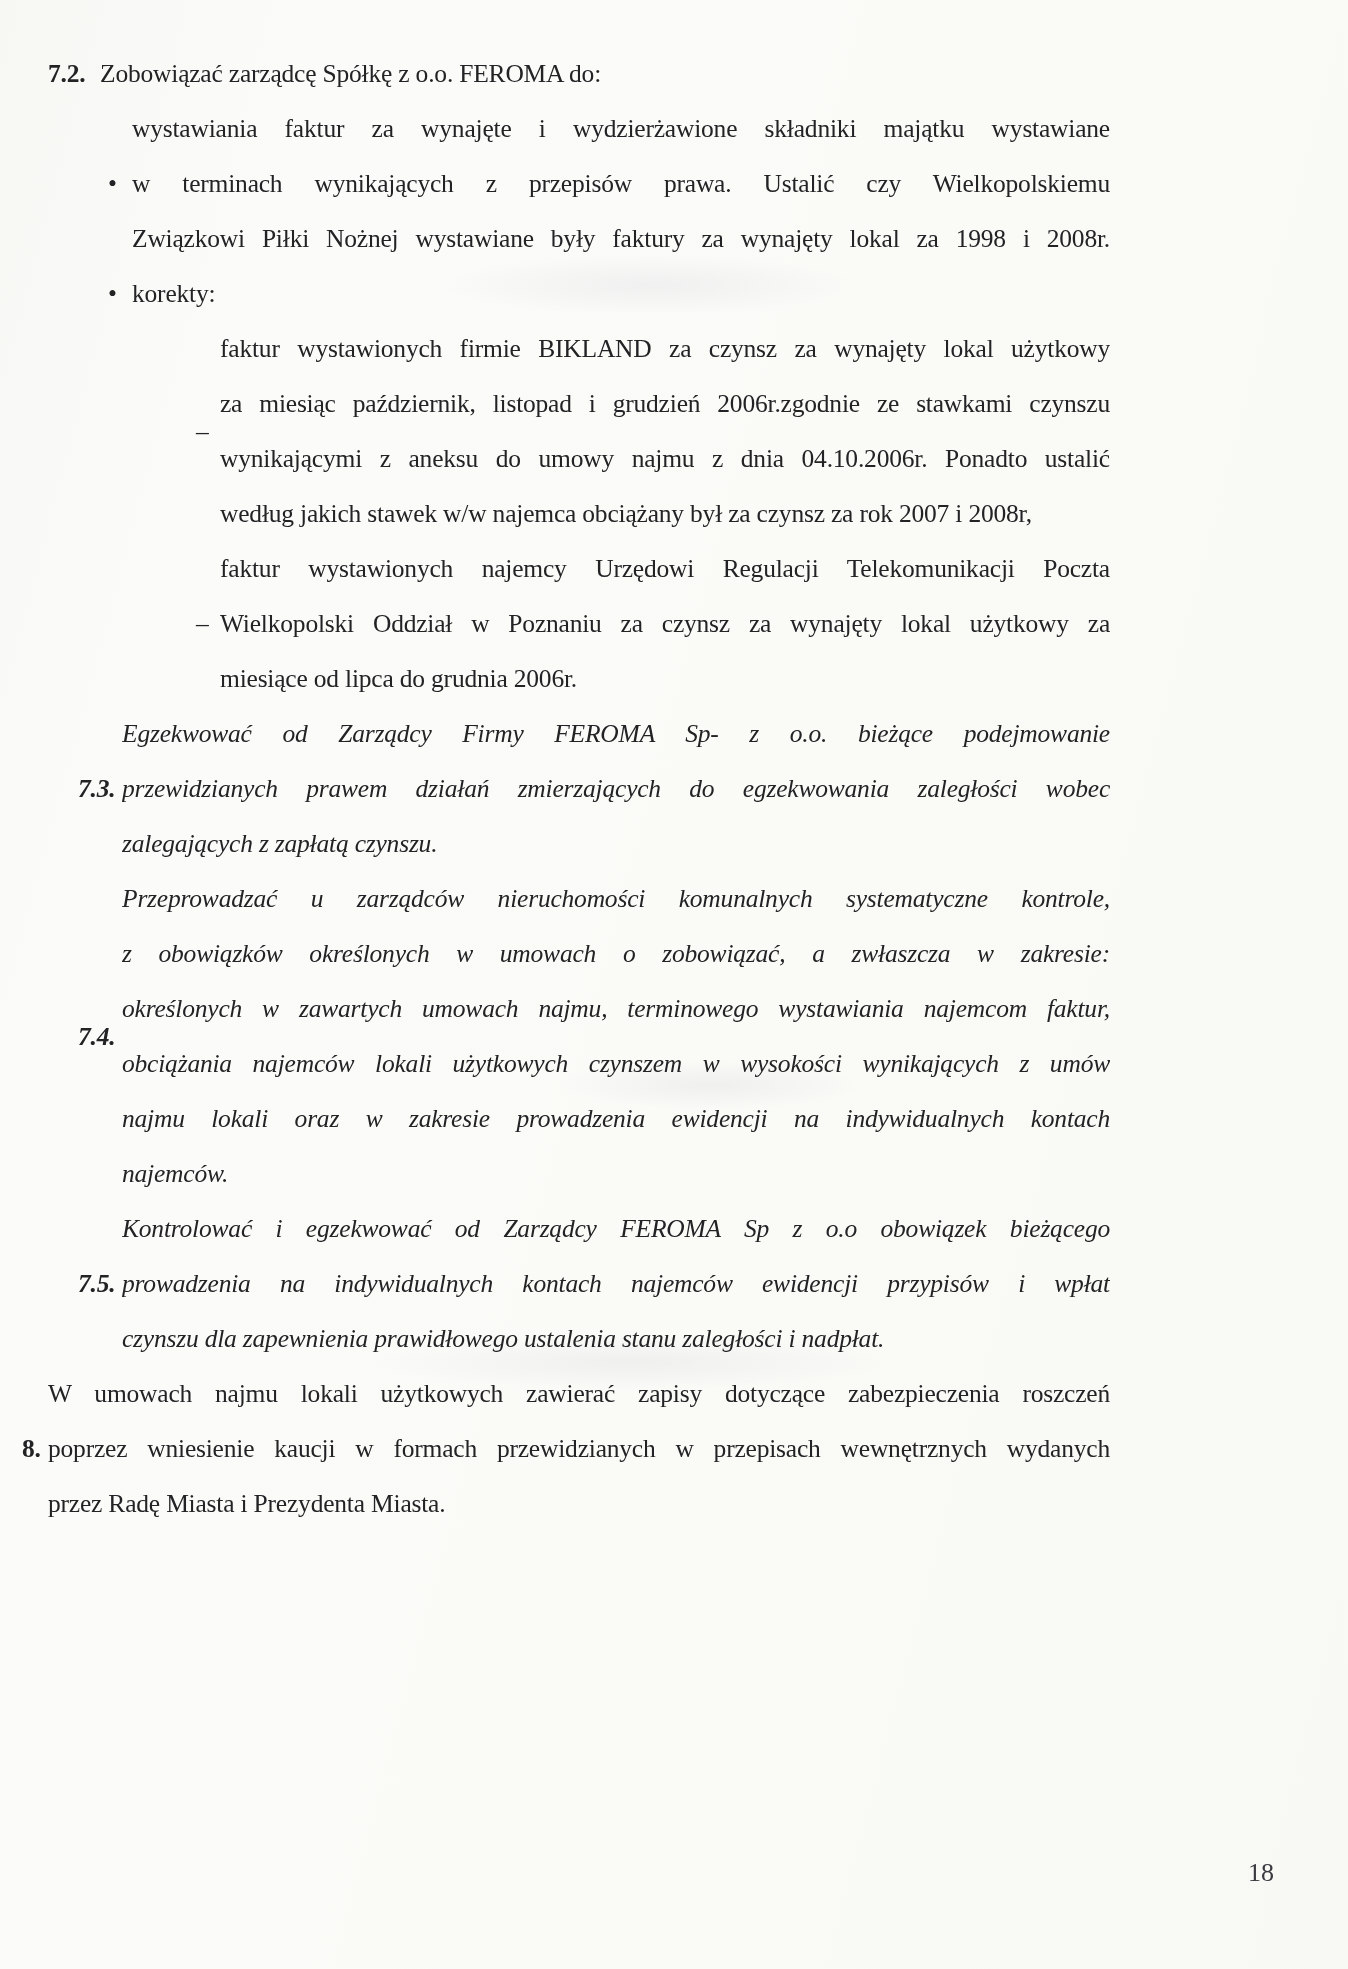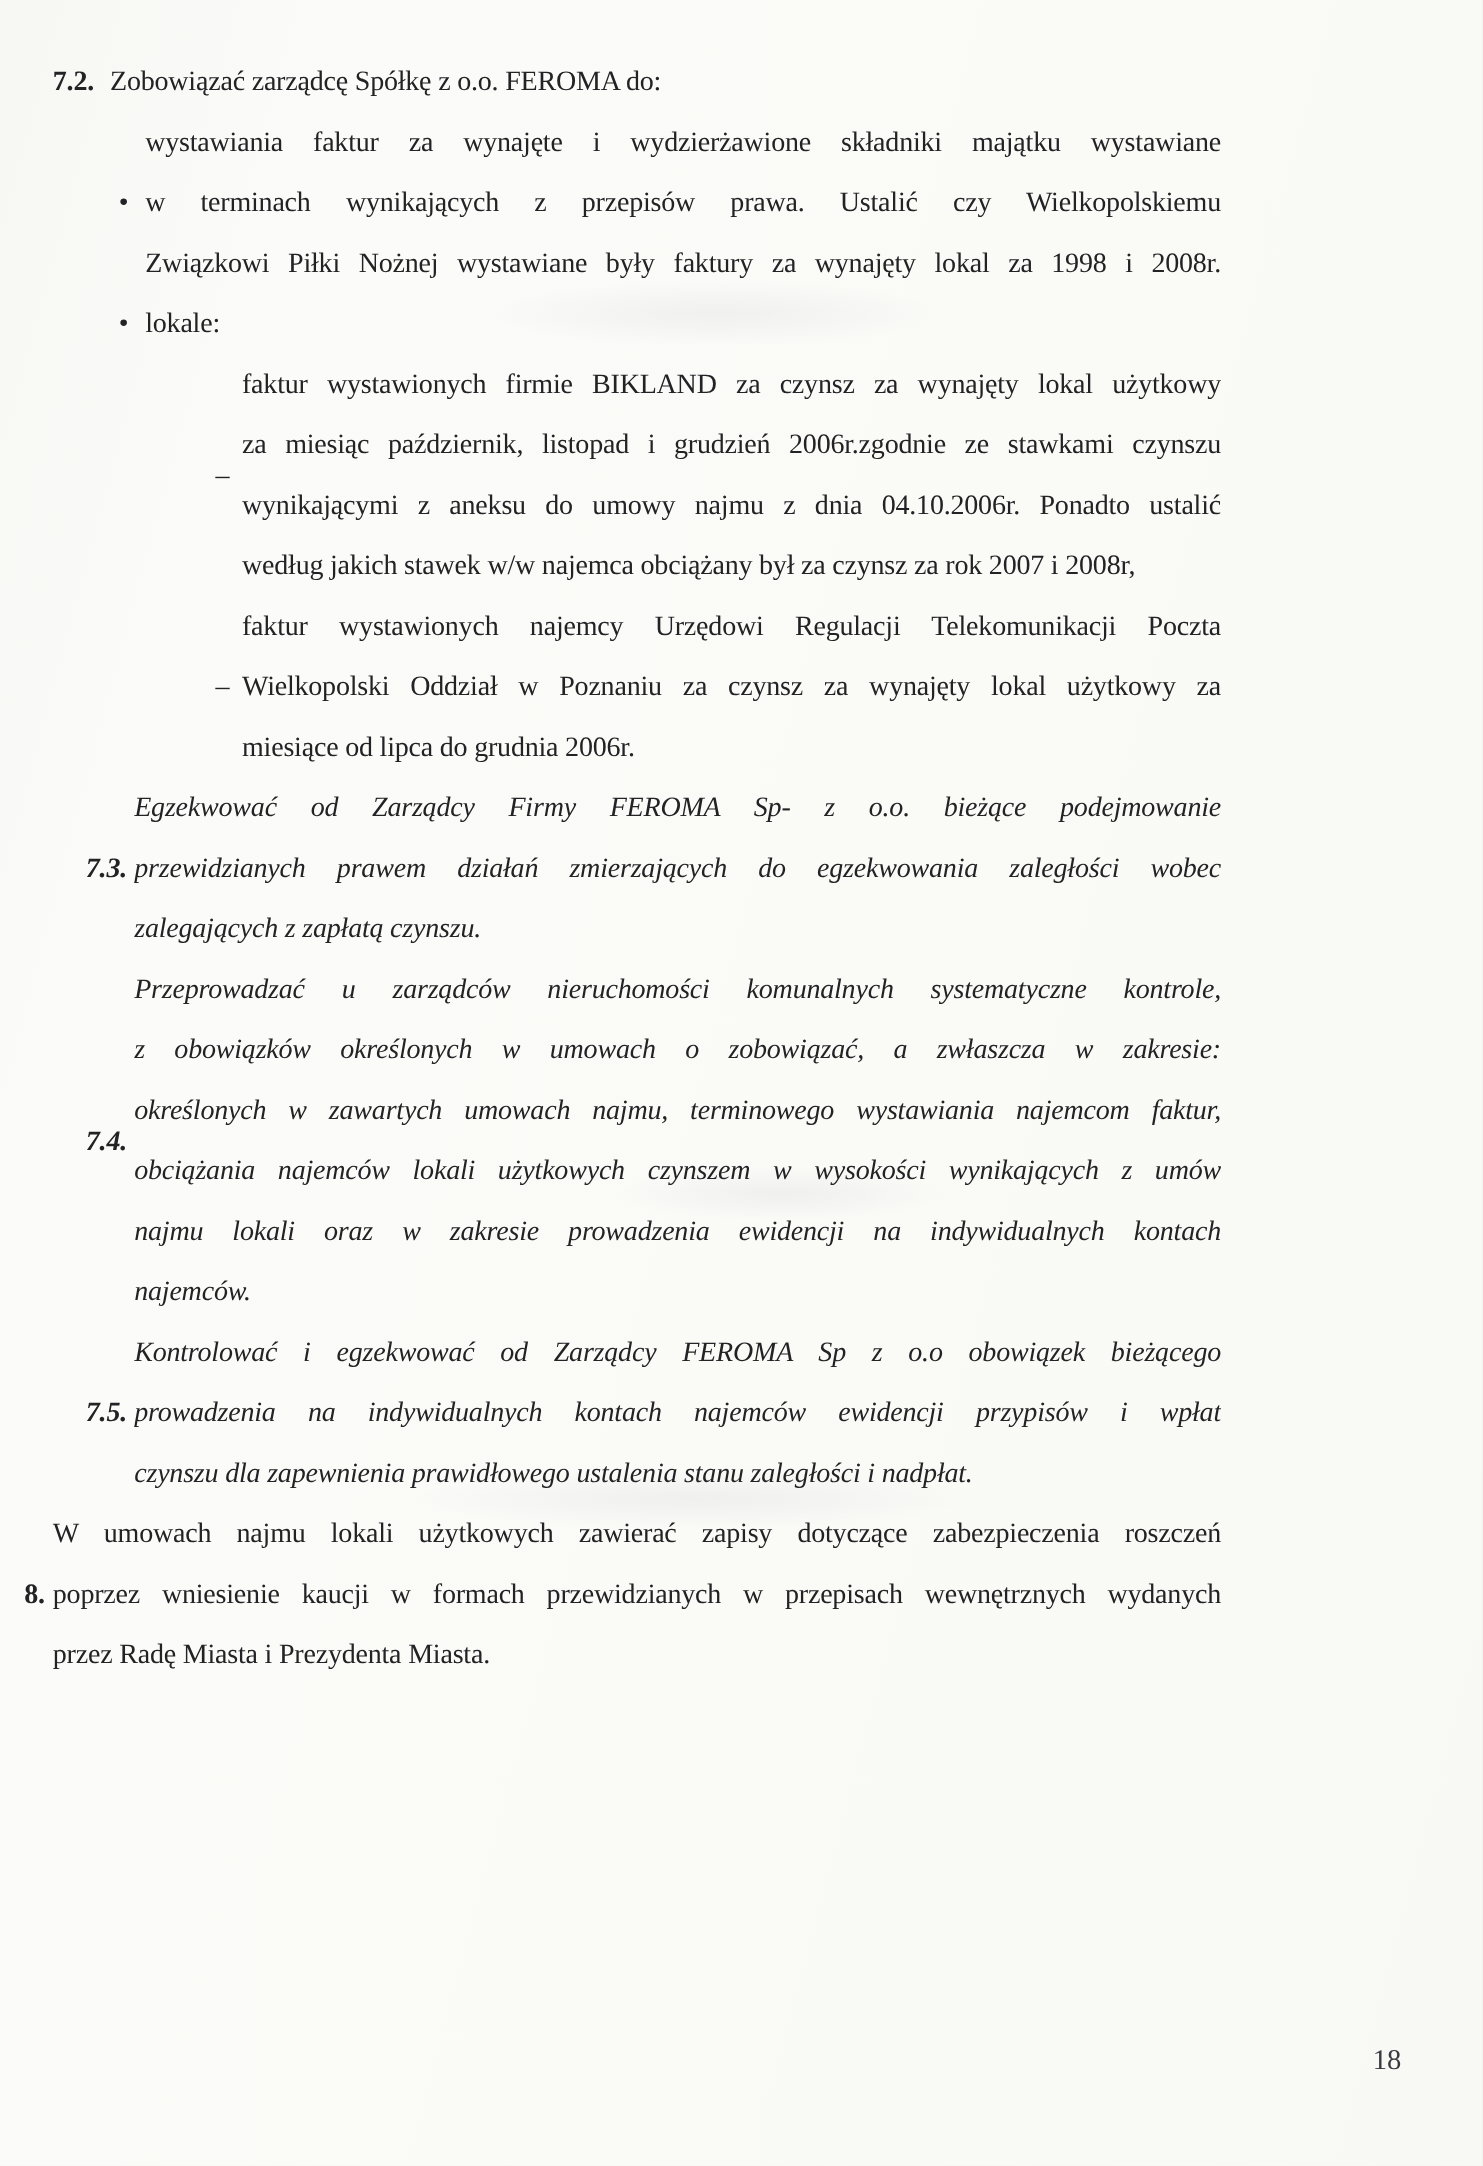--- a/index.html
+++ b/index.html
@@ -91,21 +91,21 @@
         <span class="marker">•</span>
         <div class="body">
           <div class="line">wystawiania faktur za wynajęte i wydzierżawione składniki majątku wystawiane</div>
           <div class="line">w terminach wynikających z przepisów prawa. Ustalić czy Wielkopolskiemu</div>
           <div class="line">Związkowi Piłki Nożnej wystawiane były faktury za wynajęty lokal za 1998 i 2008r.</div>
         </div>
       </div>
       <div class="row bullet">
         <span class="marker">•</span>
         <div class="body">
-          <div class="line last">lokale:</div>
+          <div class="line last">korekty:</div>
         </div>
       </div>
       <div class="row dash">
         <span class="marker">–</span>
         <div class="body">
           <div class="line">faktur wystawionych firmie BIKLAND za czynsz za wynajęty lokal użytkowy</div>
           <div class="line">za miesiąc październik, listopad i grudzień 2006r.zgodnie ze stawkami czynszu</div>
           <div class="line">wynikającymi z aneksu do umowy najmu z dnia 04.10.2006r. Ponadto ustalić</div>
           <div class="line last">według jakich stawek w/w najemca obciążany był za czynsz za rok 2007 i 2008r,</div>
         </div>

